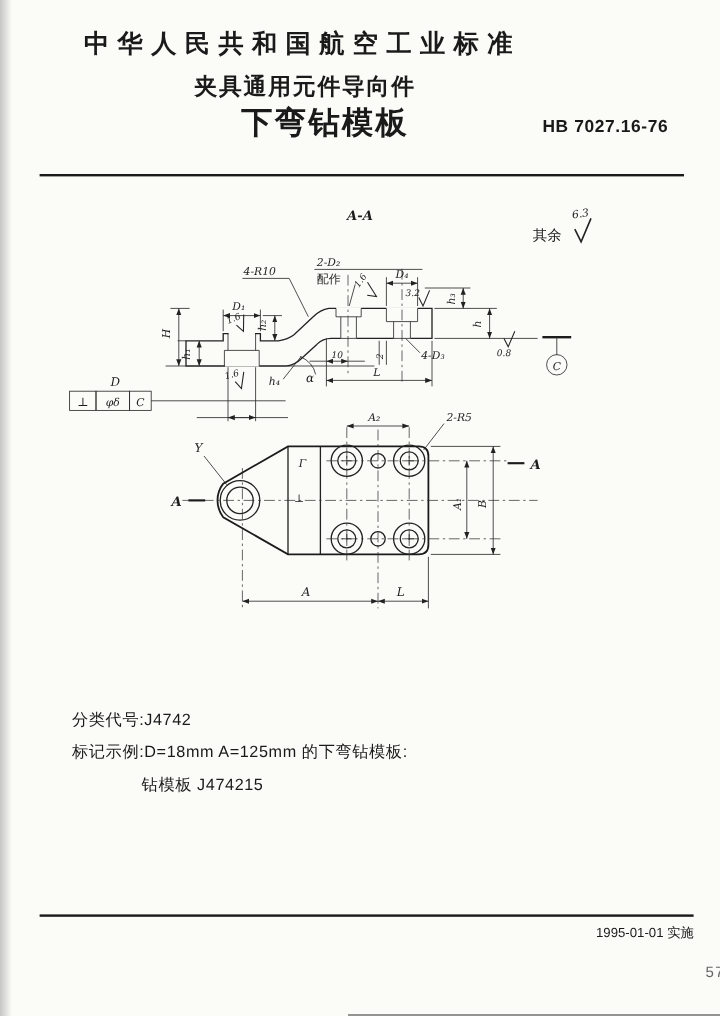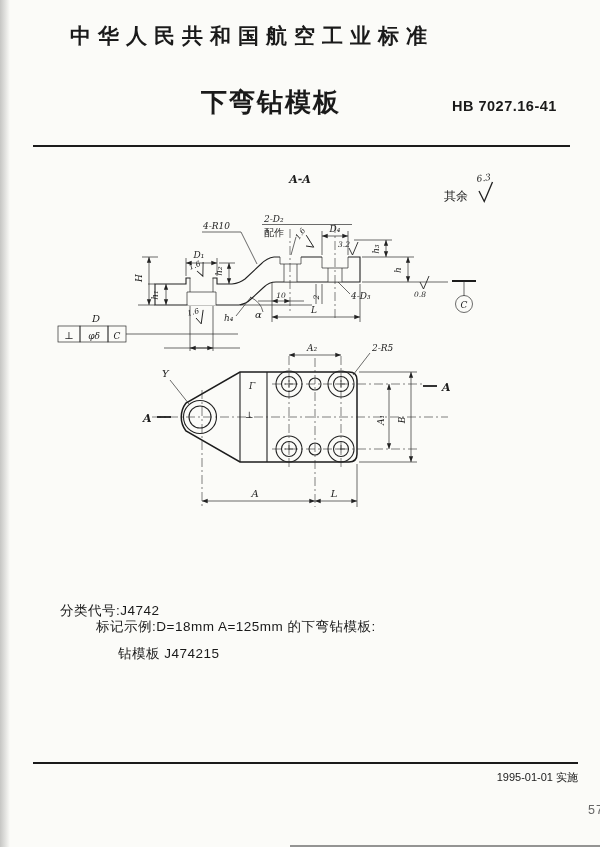--- a/index.html
+++ b/index.html
@@ -12,22 +12,22 @@
     background:linear-gradient(90deg,rgba(60,60,60,.28),rgba(60,60,60,0));pointer-events:none;z-index:5;}
   .page::after{content:"";position:absolute;right:0;bottom:0;left:290px;height:2px;
     background:rgba(45,45,45,.5);pointer-events:none;z-index:5;}
   .abs{position:absolute;white-space:nowrap;}
   .std-title{left:70px;top:22px;font-size:21px;font-weight:bold;letter-spacing:7px;}
   .doc-title1{left:162px;top:59px;font-size:19px;font-weight:bold;letter-spacing:1.5px;}
   .doc-title2{left:201px;top:85px;font-size:26px;font-weight:bold;letter-spacing:2px;}
   .std-num{left:452px;top:98px;font-size:14.5px;font-weight:bold;letter-spacing:.5px;}
   .rule-top{left:33px;top:145px;width:537px;height:2px;background:#1b1b1b;}
   .rule-foot{left:33px;top:762px;width:545px;height:2px;background:#1a1a1a;}
-  .class-code{left:60px;top:591px;font-size:13.5px;letter-spacing:.5px;margin-top:11px;}
-  .example{left:60px;top:618px;font-size:13.5px;letter-spacing:.5px;margin-left:36px;}
+  .class-code{left:60px;top:591px;font-size:13.5px;letter-spacing:.5px;}
+  .example{left:60px;top:618px;font-size:13.5px;letter-spacing:.5px;}
   .designation{left:118px;top:645px;font-size:13.5px;letter-spacing:.5px;}
   .foot-left{left:33px;top:770px;font-size:15px;font-weight:bold;}
   .foot-right{right:22px;top:770px;font-size:11px;}
   .page-num{left:548px;top:803px;font-size:12.5px;color:#666;letter-spacing:1px;margin-left:40px;}
   svg{position:absolute;left:0;top:145px;}
   svg text{font-family:"DejaVu Serif",serif;fill:#1d1d1d;}
   .dlbl{font-style:italic;font-size:9px;}
   .dlbl-s{font-style:italic;font-size:7.5px;}
   .dlbl-l{font-style:italic;font-size:11px;font-weight:bold;}
   .cjk{font-family:"Liberation Sans",sans-serif;font-size:10px;}
@@ -36,22 +36,23 @@
   .thick{stroke:#1c1c1c;stroke-width:1.5;fill:none;}
   .cl{stroke:#2c2c2c;stroke-width:0.6;fill:none;stroke-dasharray:9 3 2 3;}
   .dim{stroke:#2c2c2c;stroke-width:0.7;fill:none;marker-start:url(#arr);marker-end:url(#arr);}
 </style>
 </head>
 <body>
 
 <div class="page">
 
   <div class="abs std-title">中华人民共和国航空工业标准</div>
+  <div class="abs doc-title1">夹具通用元件导向件</div>
   <div class="abs doc-title2">下弯钻模板</div>
-  <div class="abs std-num">HB 7027.16-41</div>
+  <div class="abs std-num">HB 7027.16-76</div>
   <div class="abs rule-top"></div>
 
   <svg width="600" height="400" viewBox="0 145 600 400">
     <defs>
       <pattern id="hat" width="6" height="6" patternUnits="userSpaceOnUse" patternTransform="rotate(45)">
         <rect width="6" height="6" fill="#fbfbf8"></rect>
         <line x1="0" y1="0" x2="0" y2="6" stroke="#4c4c4c" stroke-width="0.8"></line>
       </pattern>
       <marker id="arr" viewBox="0 0 10 10" refX="9" refY="5" markerWidth="9" markerHeight="9" orient="auto-start-reverse">
         <path d="M0,1.6 L9,5 L0,8.4 z" fill="#222"></path>

